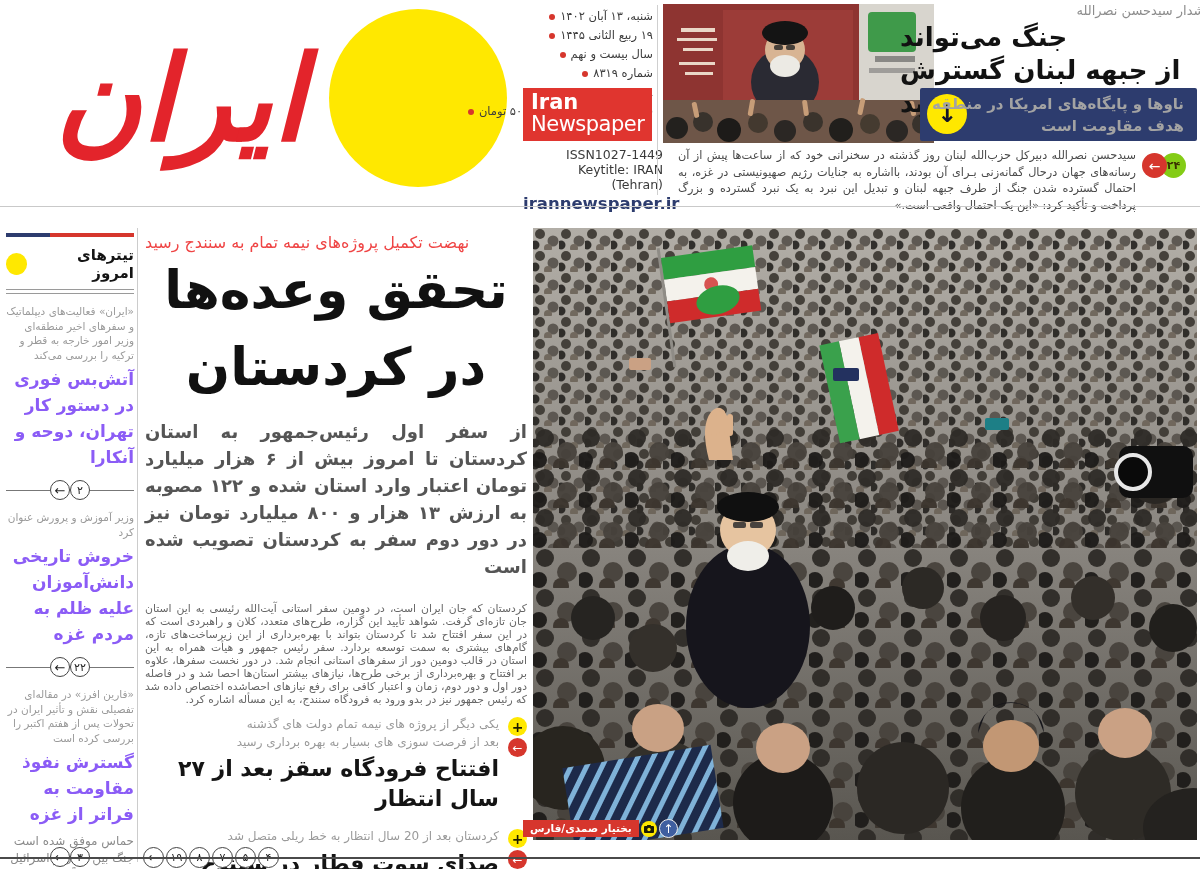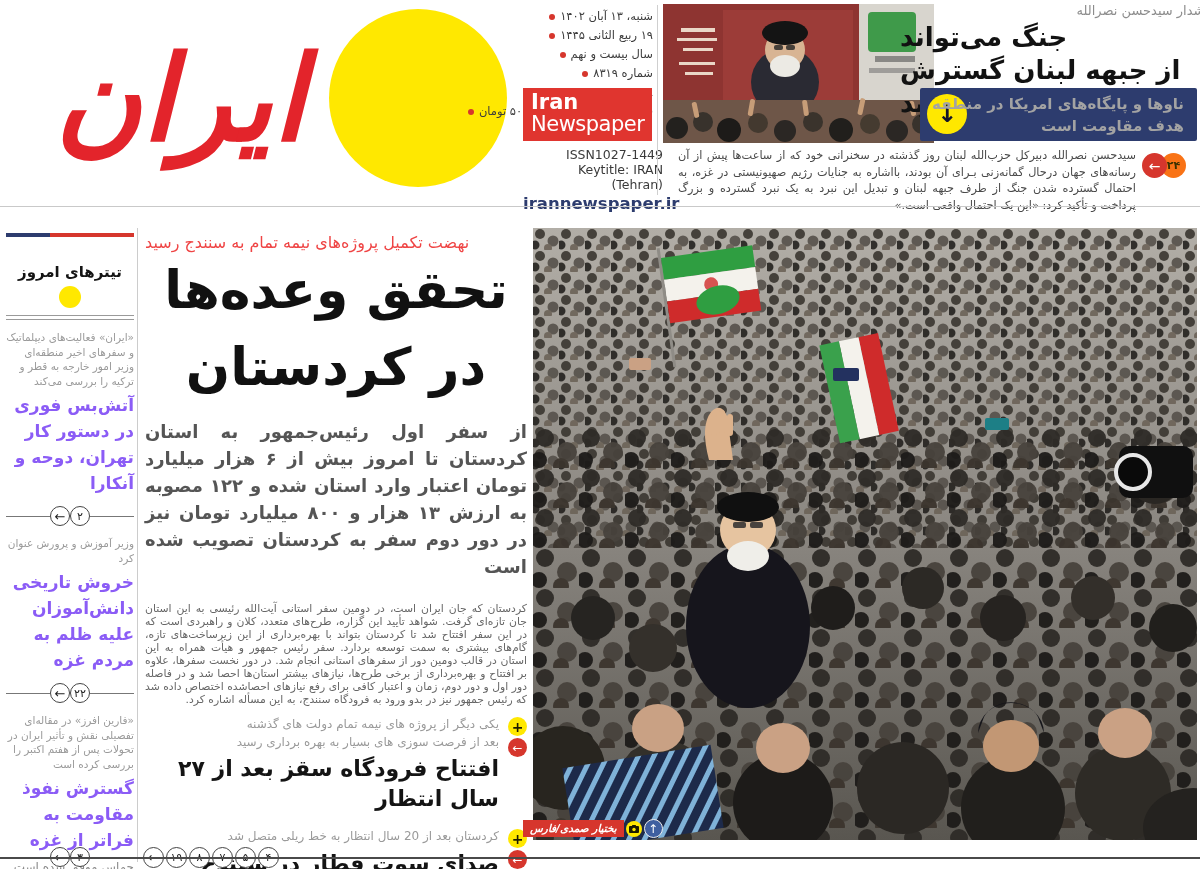--- a/index.html
+++ b/index.html
@@ -26,29 +26,29 @@
   .nasr-photo{left:663px; top:4px; width:271px; height:139px;}
 
   .top-kicker{left:926px; top:3px; width:258px; text-align:right; font-size:13px; color:#8d8d8d;padding-left:28px;}
   .top-headline{left:900px; top:21px; width:295px; text-align:left; font-size:26px; line-height:33px; font-weight:800; color:#121212;}
   .blue-box{left:920px; top:88px; width:277px; height:53px; background:#2d3c6e; border-radius:2px;}
   .blue-box .yc{position:absolute; left:7px; top:6px; width:40px; height:40px; background:#ffe800; font-size:24px; font-weight:800; color:#14142a;}
   .blue-box .txt{position:absolute; right:13px; top:5px; text-align:right; color:#a3a3a3; font-weight:700; font-size:15px; line-height:22px;}
   .top-body{left:678px; top:148px; width:458px; text-align:justify; font-size:11.3px; line-height:16.5px; color:#4a4a4a;}
   .pg24{left:1142px; top:153px; display:flex; direction:ltr; align-items:center;}
   .pg24 .red{width:25px; height:25px; background:#d6362d; color:#fff; font-size:14px; z-index:2;}
-  .pg24 .yel{width:25px; height:25px; background:#f97316; color:#3a3000; font-size:11px; font-weight:700; margin-left:-6px;}
+  .pg24 .yel{width:25px; height:25px; background:#84cc16; color:#3a3000; font-size:11px; font-weight:700; margin-left:-6px;}
   .mast-rule{left:0; top:206px; width:1200px; height:1px; background:#c9c9c9;}
 
   
   .sidebar{left:6px; top:233px; width:128px;}
   .sb-bar{display:flex; height:4px; direction:rtl;}
   .sb-bar .blue{width:34%; background:#2d3c6e;}
   .sb-bar .red{width:66%; background:#d6362d;}
-  .sb-title-row{display:flex; align-items:center; justify-content:flex-start; gap:5px; margin-top:26px; direction:rtl;flex-direction:column;}
+  .sb-title-row{display:flex; align-items:center; justify-content:flex-start; gap:5px; margin-top:9px; direction:rtl;}
   .sb-title{font-size:15px; font-weight:800; color:#141414;}
   .sb-dot{width:22px; height:22px; background:#ffe800; border-radius:50%;}
   .sb-dbl{border-top:1px solid #9a9a9a; border-bottom:1px solid #9a9a9a; height:3px; margin-top:7px;}
   .sb-kicker{margin-top:10px; font-size:10.5px; line-height:14.5px; color:#9a9a9a; text-align:right;}
   .sb-headline{margin-top:4px; font-size:17px; line-height:26px; font-weight:800; color:#8b5cf6; text-align:right;}
   .sb-body{margin-top:6px; font-size:12px; line-height:17px; color:#8a8a8a; text-align:right;}
   .sep{display:flex; align-items:center; margin:10px 0 2px; direction:rtl;}
   .sep::before,.sep::after{content:""; flex:1; border-top:1px solid #777;}
   .sep .num,.sep .arr{width:20px; height:20px; border:1.3px solid #444; background:#fff; font-size:11px; color:#222;}
   .sep .arr{font-size:13px;}
@@ -66,21 +66,21 @@
   .icon-stack{position:absolute; right:0; top:1px; display:flex; flex-direction:column; gap:2px;}
   .ic-plus{width:19px; height:19px; background:#ffe800; color:#1c1c00; font-size:14px; font-weight:800;}
   .ic-arrow{width:19px; height:19px; background:#d6362d; color:#fff; font-size:12px;}
   .ss-kicker{font-size:12px; line-height:17.5px; color:#9a9a9a;}
   .ss-headline{font-size:22px; line-height:30px; font-weight:800; color:#141414; margin-top:3px;}
   .pager{left:143px; top:847px; display:flex; direction:rtl; align-items:center; gap:2px;}
   .pager .pc{width:21px; height:21px; border:1.4px solid #444; background:#fff; font-size:11px; color:#222;}
   .pager .pa{width:21px; height:21px; border:1.4px solid #444; background:#fff; font-size:13px; color:#222;}
 
   
-  .photo{left:533px; top:228px; width:664px; height:612px; background:#6d28d9;font-style:italic;}
+  .photo{left:533px; top:228px; width:664px; height:612px; background:#6d28d9;}
   .photo svg{display:block;}
   .caption{position:absolute; left:-10px; bottom:2px; display:flex; direction:ltr; align-items:center;}
   .cap-box{background:#d6362d; color:#fff; font-size:10.5px; font-weight:700; padding:2px 7px 3px; white-space:nowrap;}
   .cap-cam{width:16px; height:16px; background:#ffe800; margin-left:2px;}
   .cap-up{width:19px; height:19px; background:#3f5fa0; color:#fff; font-size:12px; border:1.5px solid #eee; margin-left:2px;}
   .bottom-rule{left:0; top:857px; width:1200px; height:1.5px; background:#4a4a4a;}
 </style>
 </head>
 <body>
 

